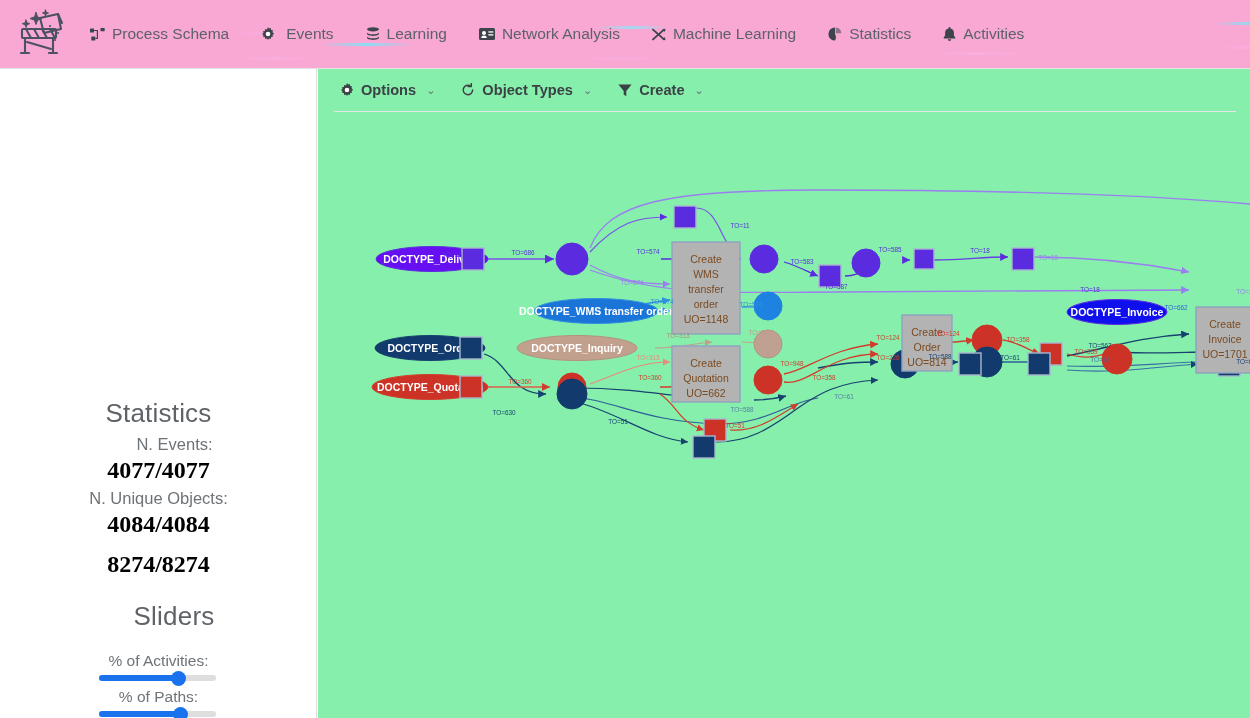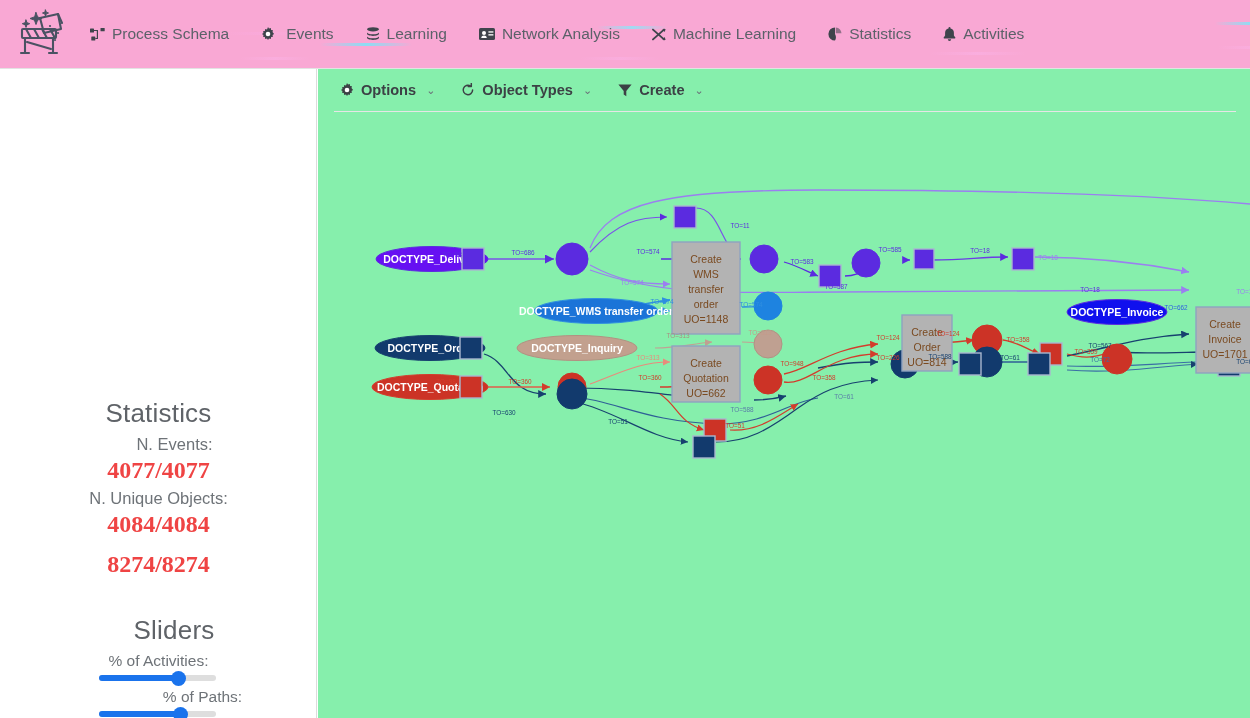--- a/index.html
+++ b/index.html
@@ -47,24 +47,24 @@
     text-align: center; color: #5f6368; font-size: 26px;
     font-weight: 400; letter-spacing: .2px;
   }
   .stats-title { position: absolute; top: 329px; left: 0; width: 317px; }
   .stat-label {
     position: absolute; left: 0; width: 317px; text-align: center;
     color: #6e7378; font-size: 16.5px;
   }
   .stat-value {
     position: absolute; left: 0; width: 317px; text-align: center;
-    color: #ef4444; font-size: 24px; font-weight: 700;
+    color: #000000; font-size: 24px; font-weight: 700;
     font-family: "Liberation Serif", serif;
   }
-  .sliders-title { position: absolute; top: 546px; left: 0; width: 348px; }
+  .sliders-title { position: absolute; top: 532px; left: 0; width: 348px; }
   .slider-label {
     position: absolute; left: 0; width: 317px; text-align: center;
     color: #6e7378; font-size: 15.5px;
   }
   .slider-wrap { position: absolute; left: 99px; width: 117px; height: 14px; }
   .slider-track {
     position: absolute; top: 4px; left: 0; width: 117px; height: 6px;
     background: #dedede; border-radius: 3px;
   }
   .slider-fill {
@@ -247,21 +247,21 @@
 
   <div class="side-title sliders-title">Sliders</div>
 
   <div class="slider-label" style="top:583px;">% of Activities:</div>
   <div class="slider-wrap" style="top:602px;">
     <div class="slider-track"></div>
     <div class="slider-fill" style="width:80px;"></div>
     <div class="slider-thumb" style="left:72px;"></div>
   </div>
 
-  <div class="slider-label" style="top:619px;margin-left:44px;">% of Paths:</div>
+  <div class="slider-label" style="top:619px;">% of Paths:</div>
   <div class="slider-wrap" style="top:638px;">
     <div class="slider-track"></div>
     <div class="slider-fill" style="width:82px;"></div>
     <div class="slider-thumb" style="left:74px;"></div>
   </div>
 
 </div>
 
 <div class="main">
 

